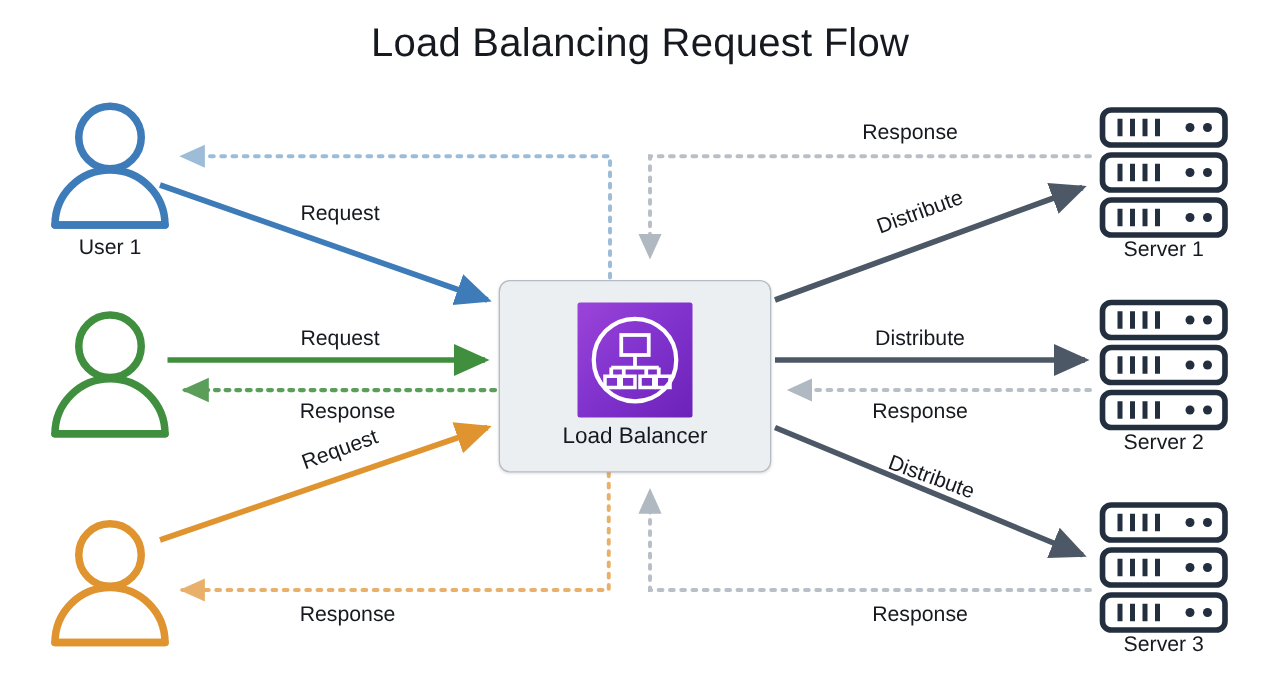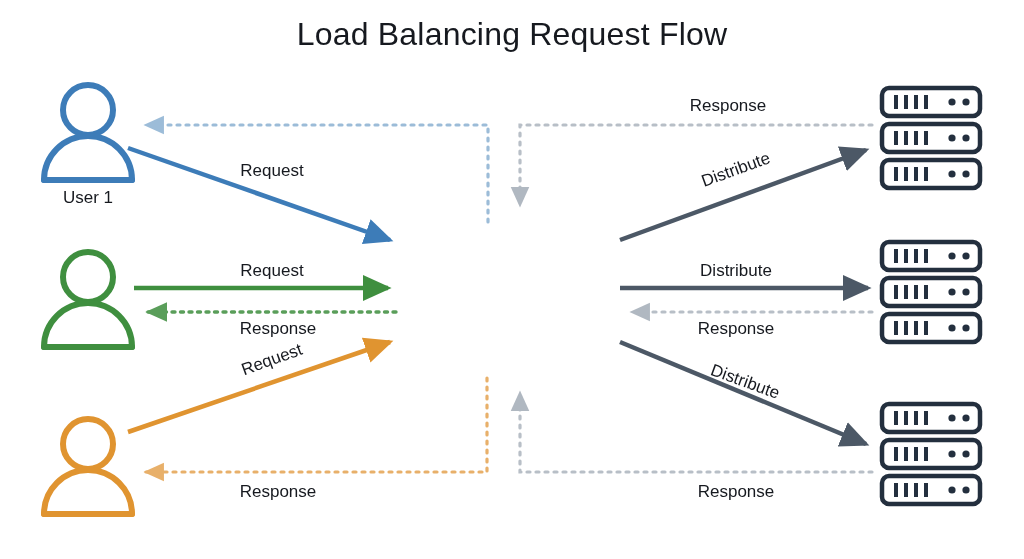--- a/index.html
+++ b/index.html
@@ -212,23 +212,40 @@
       <rect x="882" y="476" width="98" height="28" rx="7" fill="#ffffff" stroke="#232f3e" stroke-width="4.5"></rect>
       <rect x="894" y="483" width="4" height="14" fill="#232f3e"></rect>
       <rect x="904" y="483" width="4" height="14" fill="#232f3e"></rect>
       <rect x="914" y="483" width="4" height="14" fill="#232f3e"></rect>
       <rect x="924" y="483" width="4" height="14" fill="#232f3e"></rect>
       <circle cx="952" cy="490" r="3.6" fill="#232f3e"></circle>
       <circle cx="966" cy="490" r="3.6" fill="#232f3e"></circle>
     </g>
   </svg>
 
+  <div class="lb-box">
+    <div class="lb-icon">
+      <svg width="92" height="92" viewBox="0 0 92 92">
+        <circle cx="46" cy="46" r="33" fill="none" stroke="#ffffff" stroke-width="3.4"></circle>
+        <rect x="35" y="26" width="22" height="16" fill="none" stroke="#ffffff" stroke-width="3"></rect>
+        <path d="M46,42 L46,52 M27,52 L65,52 M27,52 L27,59 M65,52 L65,59 M37,52 L37,59 M55,52 L55,59" stroke="#ffffff" stroke-width="3" fill="none"></path>
+        <rect x="22" y="59" width="11" height="9" fill="none" stroke="#ffffff" stroke-width="2.8"></rect>
+        <rect x="35" y="59" width="11" height="9" fill="none" stroke="#ffffff" stroke-width="2.8"></rect>
+        <rect x="50" y="59" width="11" height="9" fill="none" stroke="#ffffff" stroke-width="2.8"></rect>
+        <rect x="63" y="59" width="11" height="9" fill="none" stroke="#ffffff" stroke-width="2.8"></rect>
+      </svg>
+    </div>
+    <div class="lb-caption">Load Balancer</div>
+  </div>
 
   <div class="node-label" style="left:28px; top:188px; width:120px;">User 1</div>
 
+  <div class="node-label" style="left:871px; top:190px; width:120px;">Server 1</div>
+  <div class="node-label" style="left:871px; top:344px; width:120px;">Server 2</div>
+  <div class="node-label" style="left:871px; top:506px; width:120px;">Server 3</div>
 
   <div class="edge-label" style="left:212px; top:161px; width:120px;">Request</div>
 
   <div class="edge-label" style="left:620px; top:96px; width:216px;">Response</div>
 
   <div class="edge-label" style="left:676px; top:160px; width:120px; transform:rotate(-20deg); transform-origin:center;">Distribute</div>
 
   <div class="edge-label" style="left:172px; top:261px; width:200px;">Request</div>
 
   <div class="edge-label" style="left:178px; top:319px; width:200px;">Response</div>

